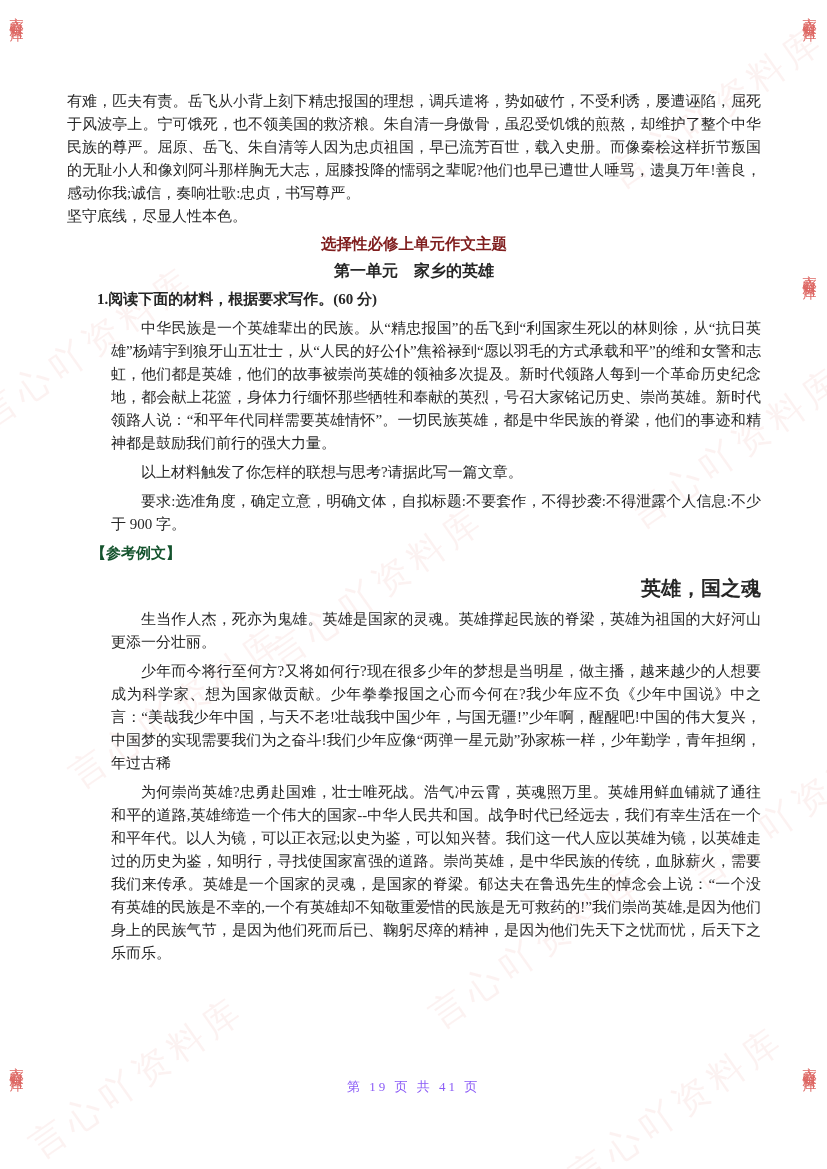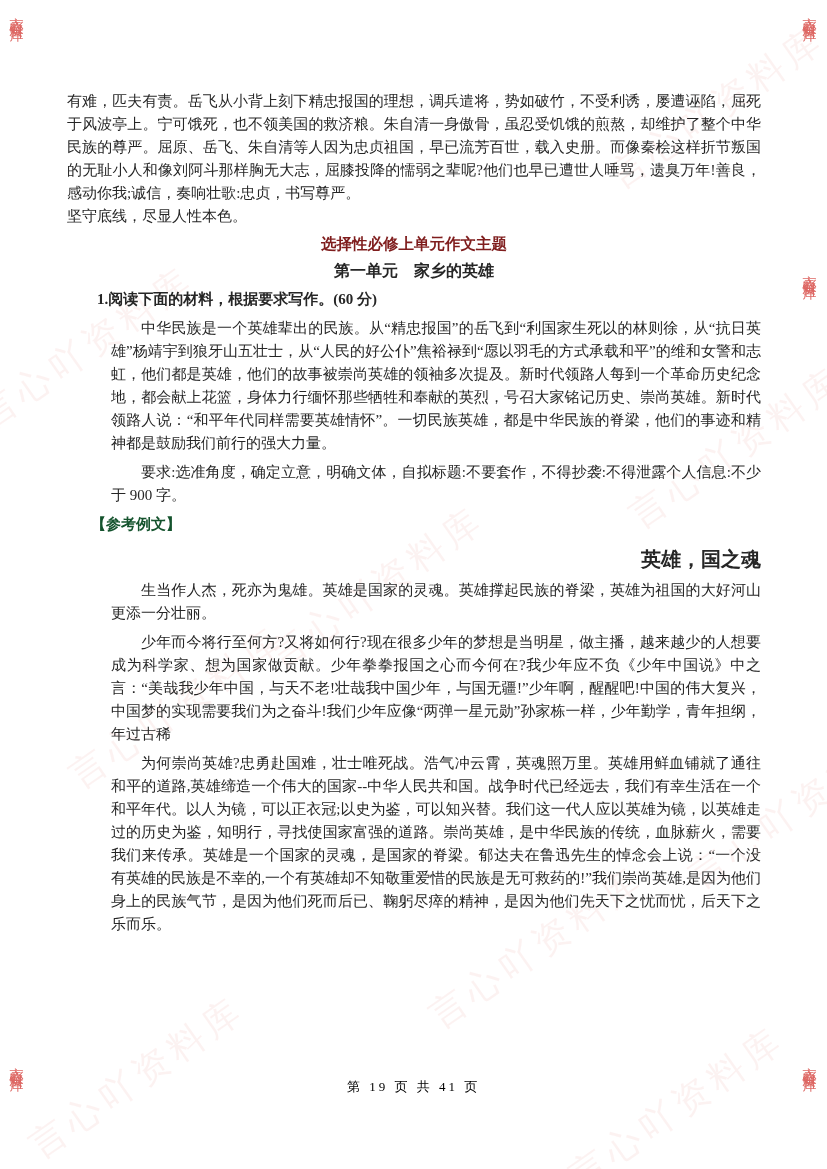--- a/index.html
+++ b/index.html
@@ -22,21 +22,21 @@
   }
   p.h-unit {
     font-weight:bold; text-align:center; text-indent:0;
     font-size:16px; margin:0 0 6px 0;
   }
   p.q-item { font-weight:bold; text-indent:2em; margin:0 0 6px 0; }
   p.ref-label { color:#14532d; font-weight:bold; text-indent:1.6em; margin:3px 0 8px 0; }
   p.essay-title { font-weight:bold; text-align:right; text-indent:0; font-size:20px; margin:12px 0 8px 0; }
   .footer {
     position:absolute; left:0; right:0; top:1078px; text-align:center;
-    font-size:13px; color:#000000; letter-spacing:3px;
+    font-size:13px; color:#8b5cf6; letter-spacing:3px;
   }
   
   .wm-v {
     position:absolute; writing-mode:vertical-rl; text-orientation:upright;
     color:#d9534f; opacity:.88; font-size:14px; letter-spacing:2px;
     font-family:"Liberation Sans","DejaVu Sans",sans-serif; pointer-events:none;
   }
   .wm-tl { left:8px;  top:6px; }
   .wm-tr { right:8px; top:6px; }
   .wm-mr { right:8px; top:264px; }
@@ -71,20 +71,21 @@
   <div class="wm-tile" style="left:420px; top:1000px;">言心吖资料库</div>
   <div class="wm-tile" style="left:560px; top:1160px;">言心吖资料库</div>
 
   <div class="content">
     <p class="flush">有难，匹夫有责。岳飞从小背上刻下精忠报国的理想，调兵遣将，势如破竹，不受利诱，屡遭诬陷，屈死于风波亭上。宁可饿死，也不领美国的救济粮。朱自清一身傲骨，虽忍受饥饿的煎熬，却维护了整个中华民族的尊严。屈原、岳飞、朱自清等人因为忠贞祖国，早已流芳百世，载入史册。而像秦桧这样折节叛国的无耻小人和像刘阿斗那样胸无大志，屈膝投降的懦弱之辈呢?他们也早已遭世人唾骂，遗臭万年!善良，感动你我;诚信，奏响壮歌:忠贞，书写尊严。</p>
     <p class="flush">坚守底线，尽显人性本色。</p>
     <p class="h-red">选择性必修上单元作文主题</p>
     <p class="h-unit">第一单元　家乡的英雄</p>
     <p class="q-item">1.阅读下面的材料，根据要求写作。(60 分)</p>
     <p class="indent">中华民族是一个英雄辈出的民族。从“精忠报国”的岳飞到“利国家生死以的林则徐，从“抗日英雄”杨靖宇到狼牙山五壮士，从“人民的好公仆”焦裕禄到“愿以羽毛的方式承载和平”的维和女警和志虹，他们都是英雄，他们的故事被崇尚英雄的领袖多次提及。新时代领路人每到一个革命历史纪念地，都会献上花篮，身体力行缅怀那些牺牲和奉献的英烈，号召大家铭记历史、崇尚英雄。新时代领路人说：“和平年代同样需要英雄情怀”。一切民族英雄，都是中华民族的脊梁，他们的事迹和精神都是鼓励我们前行的强大力量。</p>
+    <p class="indent">以上材料触发了你怎样的联想与思考?请据此写一篇文章。</p>
     <p class="indent">要求:选准角度，确定立意，明确文体，自拟标题:不要套作，不得抄袭:不得泄露个人信息:不少于 900 字。</p>
     <p class="ref-label">【参考例文】</p>
     <p class="essay-title">英雄，国之魂</p>
     <p class="indent">生当作人杰，死亦为鬼雄。英雄是国家的灵魂。英雄撑起民族的脊梁，英雄为祖国的大好河山更添一分壮丽。</p>
     <p class="indent">少年而今将行至何方?又将如何行?现在很多少年的梦想是当明星，做主播，越来越少的人想要成为科学家、想为国家做贡献。少年拳拳报国之心而今何在?我少年应不负《少年中国说》中之言：“美哉我少年中国，与天不老!壮哉我中国少年，与国无疆!”少年啊，醒醒吧!中国的伟大复兴，中国梦的实现需要我们为之奋斗!我们少年应像“两弹一星元勋”孙家栋一样，少年勤学，青年担纲，年过古稀</p>
     <p class="indent">为何崇尚英雄?忠勇赴国难，壮士唯死战。浩气冲云霄，英魂照万里。英雄用鲜血铺就了通往和平的道路,英雄缔造一个伟大的国家--中华人民共和国。战争时代已经远去，我们有幸生活在一个和平年代。以人为镜，可以正衣冠;以史为鉴，可以知兴替。我们这一代人应以英雄为镜，以英雄走过的历史为鉴，知明行，寻找使国家富强的道路。崇尚英雄，是中华民族的传统，血脉薪火，需要我们来传承。英雄是一个国家的灵魂，是国家的脊梁。郁达夫在鲁迅先生的悼念会上说：“一个没有英雄的民族是不幸的,一个有英雄却不知敬重爱惜的民族是无可救药的!”我们崇尚英雄,是因为他们身上的民族气节，是因为他们死而后已、鞠躬尽瘁的精神，是因为他们先天下之忧而忧，后天下之乐而乐。</p>
   </div>
 
   <div class="footer">第 19 页 共 41 页</div>
 </div>

